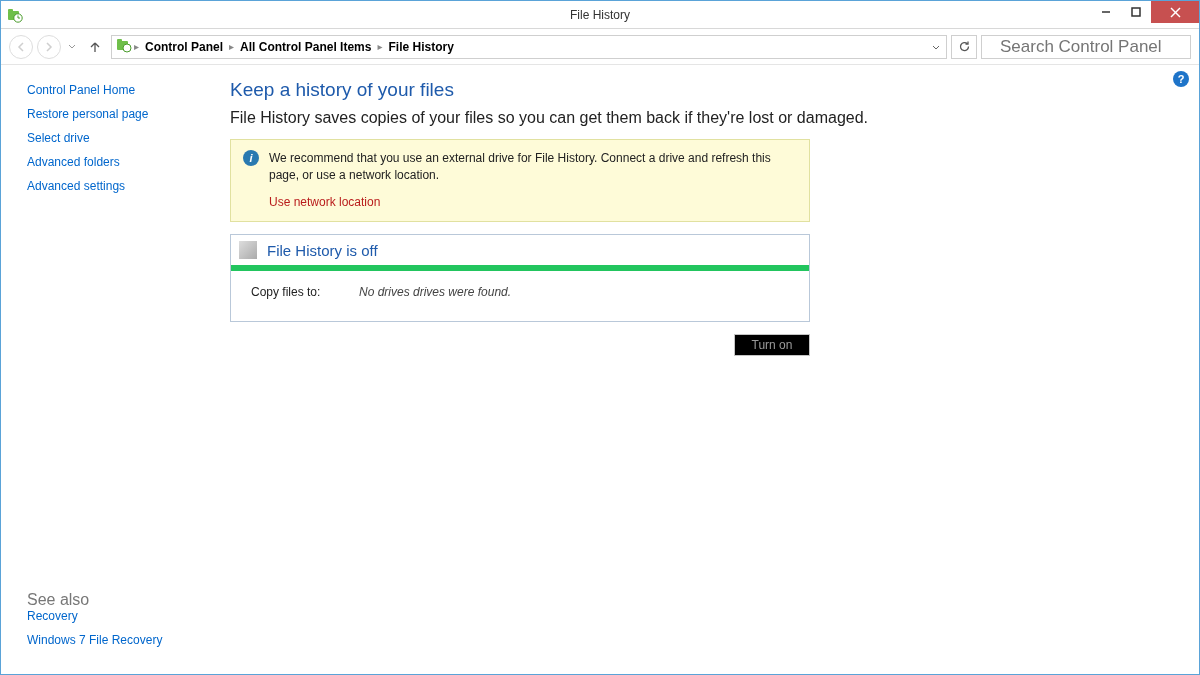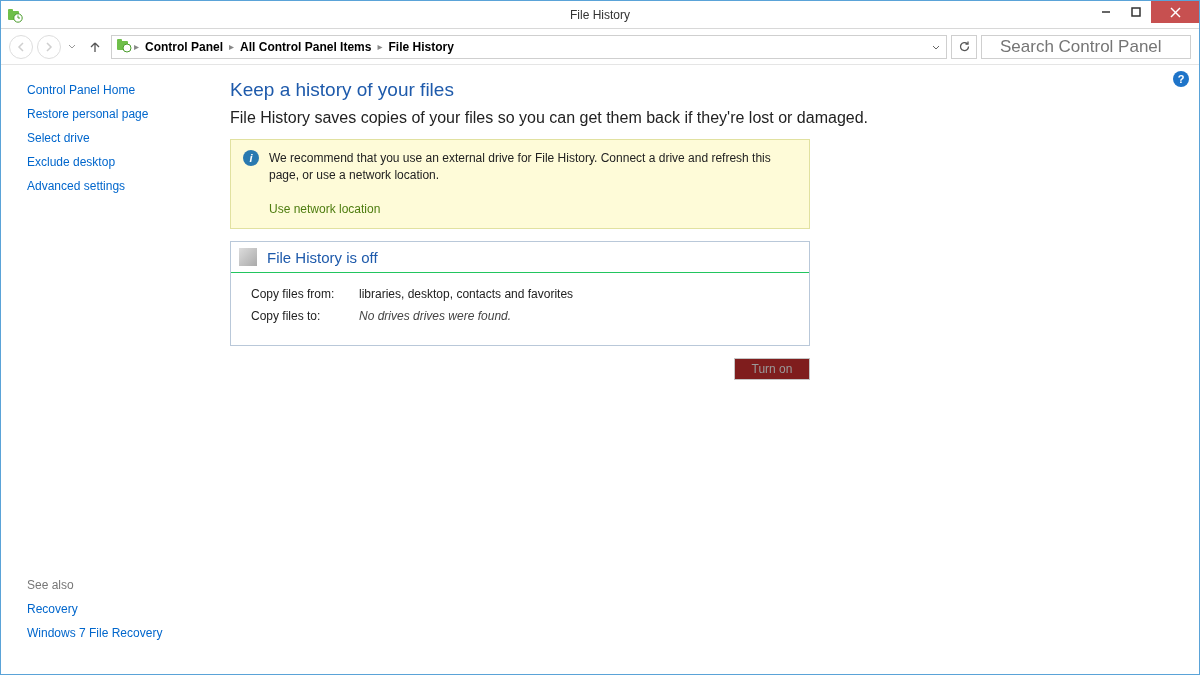--- a/index.html
+++ b/index.html
@@ -18,42 +18,42 @@
 .addrbar { flex: 1; height: 24px; border: 1px solid #cfcfcf; display: flex; align-items: center; padding-left: 4px; gap: 2px; font-size: 12px; background: #fff; }
 .addrbar .crumb { padding: 0 4px; color: #000; font-weight: bold; }
 .addrbar .sep { color: #888; font-size: 10px; }
 .addr-drop { margin-left: auto; padding: 0 6px; color: #666; }
 .refresh { width: 26px; height: 24px; border: 1px solid #cfcfcf; display: flex; align-items: center; justify-content: center; color: #555; }
 .searchbox { width: 210px; height: 24px; border: 1px solid #cfcfcf; display: flex; align-items: center; padding: 0 6px; }
 .searchbox input { border: none; outline: none; flex: 1; font-size: 17px; color: #666; font-family: inherit; background: transparent; margin-left: 12px; }
 .searchbox .s-icon { color: #888; }
 .body { display: flex; height: calc(675px - 28px - 36px - 2px); position: relative; }
 .help-icon { position: absolute; top: 6px; right: 10px; width: 16px; height: 16px; border-radius: 50%; background: #1e74c9; color: #fff; font-size: 11px; font-weight: bold; display: flex; align-items: center; justify-content: center; }
-.sidebar { width: 215px; padding: 18px 10px 24px 26px; display: flex; flex-direction: column; }
+.sidebar { width: 215px; padding: 18px 10px 17px 26px; display: flex; flex-direction: column; }
 .sidebar a { color: #0066cc; text-decoration: none; font-size: 12px; display: block; margin-bottom: 10px; cursor: pointer; }
-.sidebar .see-also-hdr { color: #777; font-size: 12px; margin-bottom: 10px; }
+.sidebar .see-also-hdr { color: #777; font-size: 16px; margin-bottom: 0; }
 .sidebar .spacer { flex: 1; }
 .main { flex: 1; padding: 14px 30px 0 14px; }
 .heading { color: #1e5aab; font-size: 19px; font-weight: 400; margin-bottom: 8px; }
 .subheading { font-size: 16px; color: #222; margin-bottom: 12px; }
 .notice { background: #fefbd8; border: 1px solid #e1e1a0; padding: 10px 12px; display: flex; gap: 10px; width: 580px; margin-bottom: 12px; }
 .notice .info-icon { width: 16px; height: 16px; border-radius: 50%; background: #2a7ab0; color: #fff; font-size: 11px; font-style: italic; font-weight: bold; display: flex; align-items: center; justify-content: center; flex-shrink: 0; }
 .notice .msg { font-size: 12px; color: #222; line-height: 1.45; }
-.notice a { color: #4d7c0f; text-decoration: none; display: inline-block; margin-top: 16px; }
+.notice a { color: #b91c1c; text-decoration: none; display: inline-block; margin-top: 9px; }
 .statusbox { border: 1px solid #b9c8d9; width: 580px; }
-.status-hdr { display: flex; align-items: center; gap: 10px; padding: 6px 8px; border-bottom: 1px solid #22c55e; }
+.status-hdr { display: flex; align-items: center; gap: 10px; padding: 6px 8px; border-bottom: 6px solid #22c55e; }
 .status-swatch { width: 18px; height: 18px; background: linear-gradient(135deg, #ddd 0%, #aaa 100%); }
 .status-title { color: #1e5aab; font-size: 15px; }
 .status-body { padding: 14px 20px; }
 .status-row { display: flex; font-size: 12px; margin-bottom: 8px; }
 .status-row .lbl { width: 108px; color: #222; }
 .status-row .val { color: #222; }
 .status-row .val.italic { font-style: italic; color: #444; }
 .actions { width: 580px; display: flex; justify-content: flex-end; margin-top: 12px; }
-.turn-on { width: 76px; height: 22px; border: 1px solid #c5c5c5; background: #7f1d1d; color: #9a9a9a; font-size: 12px; font-family: inherit; }
+.turn-on { width: 76px; height: 22px; border: 1px solid #c5c5c5; background: #000000; color: #9a9a9a; font-size: 12px; font-family: inherit; }
 </style>
 </head>
 <body>
 
 <div class="titlebar">
   <span class="app-icon">
     <svg width="16" height="16" viewBox="0 0 16 16">
         <rect x="1" y="4" width="11" height="9" fill="#6fbf4a" rx="1"></rect>
         <rect x="1" y="2" width="5" height="3" fill="#6fbf4a" rx="1"></rect>
         <circle cx="11" cy="11" r="4.2" fill="#fff" stroke="#4a9c2c" stroke-width="1"></circle>
@@ -132,21 +132,21 @@
         </svg></span>
   </div>
 </div>
 
 <div class="body">
   <div class="help-icon">?</div>
   <div class="sidebar">
     <a>Control Panel Home</a>
     <a>Restore personal page</a>
     <a>Select drive</a>
-    <a>Exclude desktop</a>
+    <a>Advanced folders</a>
     <a>Advanced settings</a>
     <div class="spacer"></div>
     <div class="see-also-hdr">See also</div>
     <a>Recovery</a>
     <a>Windows 7 File Recovery</a>
   </div>
   <div class="main">
     <div class="heading">Keep a history of your files</div>
     <div class="subheading">File History saves copies of your files so you can get them back if they're lost or damaged.</div>
     <div class="notice">
@@ -156,24 +156,20 @@
         <a>Use network location</a>
       </div>
     </div>
     <div class="statusbox">
       <div class="status-hdr">
         <div class="status-swatch"></div>
         <div class="status-title">File History is off</div>
       </div>
       <div class="status-body">
         <div class="status-row">
-          <div class="lbl">Copy files from:</div>
-          <div class="val">libraries, desktop, contacts and favorites</div>
-        </div>
-        <div class="status-row">
           <div class="lbl">Copy files to:</div>
           <div class="val italic">No drives drives were found.</div>
         </div>
       </div>
     </div>
     <div class="actions">
       <button class="turn-on" disabled="">Turn on</button>
     </div>
   </div>
 </div>

